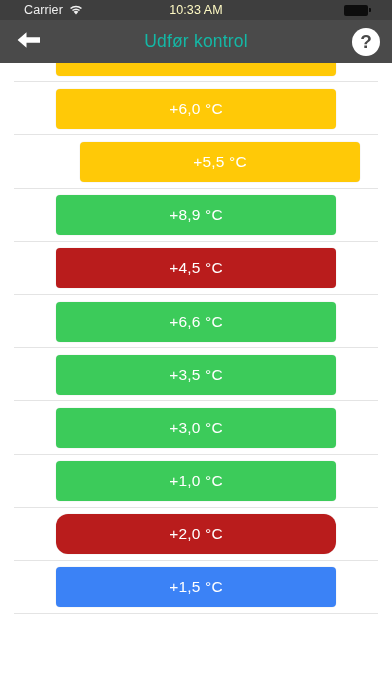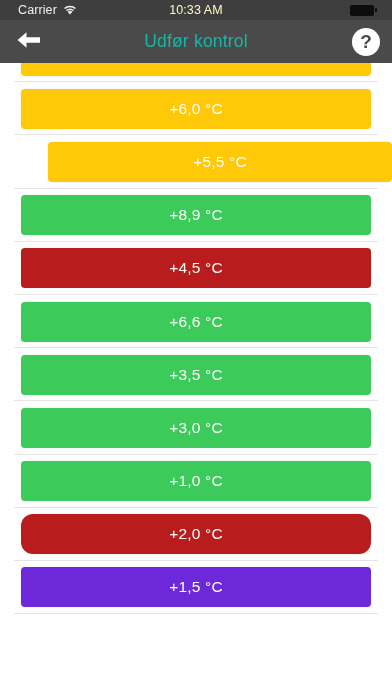--- a/index.html
+++ b/index.html
@@ -8,21 +8,21 @@
     font-family:"Liberation Sans", sans-serif;
     background:#ffffff;
     overflow:hidden;
   }
   #app { position:relative; width:392px; height:696px; overflow:hidden; }
 
   
   .statusbar{
     height:20px; background:#3e3e3e;
     display:flex; align-items:center;
-    padding:0 18px; position:relative;
+    padding:0 24px; position:relative;
     color:#f2f2f2; font-size:12.5px; letter-spacing:0.1px;
   }
   .sb-left{ display:flex; align-items:center; gap:6px; }
   .sb-carrier{ font-size:12.5px; color:#efefef; }
   .wifi-ico{ display:block; width:14px; height:11px; position:relative; }
   .sb-time{
     position:absolute; left:0; right:0; top:0; bottom:0;
     display:flex; align-items:center; justify-content:center;
     font-size:12.5px; color:#fef9c3; pointer-events:none;
   }
@@ -72,21 +72,21 @@
   .row{
     position:relative; height:53.2px; background:#ffffff;
     display:flex; align-items:center; justify-content:center;
   }
   .row::after{
     content:""; position:absolute; left:14px; right:14px; bottom:0;
     height:1px; background:#e4e4e4;
   }
   .row.first-clipped{ margin-top:-34px; }
   .temp-btn{
-    width:350px; height:40px; border-radius:4px;
+    width:280px; height:40px; border-radius:4px;
     display:flex; align-items:center; justify-content:center;
     color:#ffffff; font-size:15.5px; letter-spacing:0.2px;
     cursor:pointer; user-select:none;
     box-shadow:0 0 0 0.5px rgba(0,0,0,0.06);
   }
 </style>
 </head>
 <body>
 
 <div id="app">
@@ -147,17 +147,17 @@
       <div class="row">
         <div class="temp-btn" style="background: rgb(60, 203, 90);">+3,0 °C</div>
       </div>
       <div class="row">
         <div class="temp-btn" style="background: rgb(60, 203, 90);">+1,0 °C</div>
       </div>
       <div class="row">
         <div class="temp-btn" style="background: #b91c1c; border-radius: 12px;">+2,0 °C</div>
       </div>
       <div class="row">
-        <div class="temp-btn" style="background: #6d28d9;">+1,5 °C</div>
+        <div class="temp-btn" style="background: #3b82f6;">+1,5 °C</div>
       </div>
     </div>
 
 </div>
 
 </body></html>

